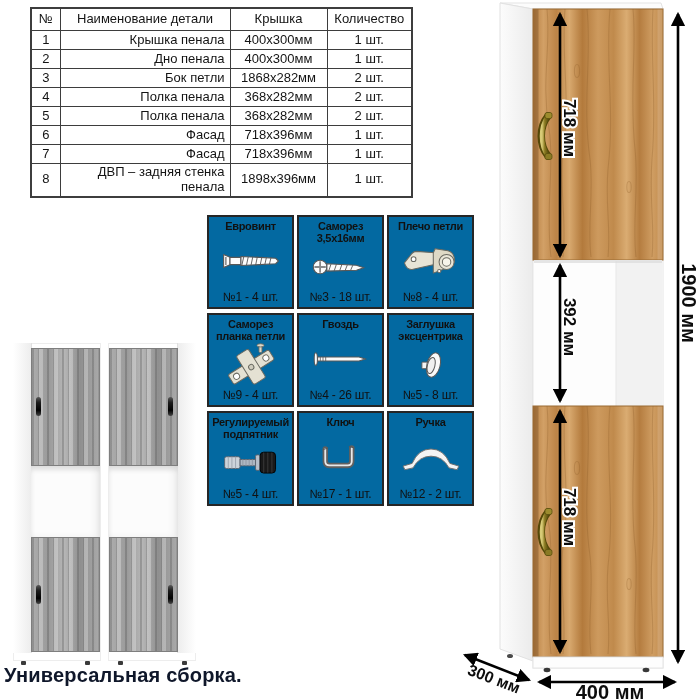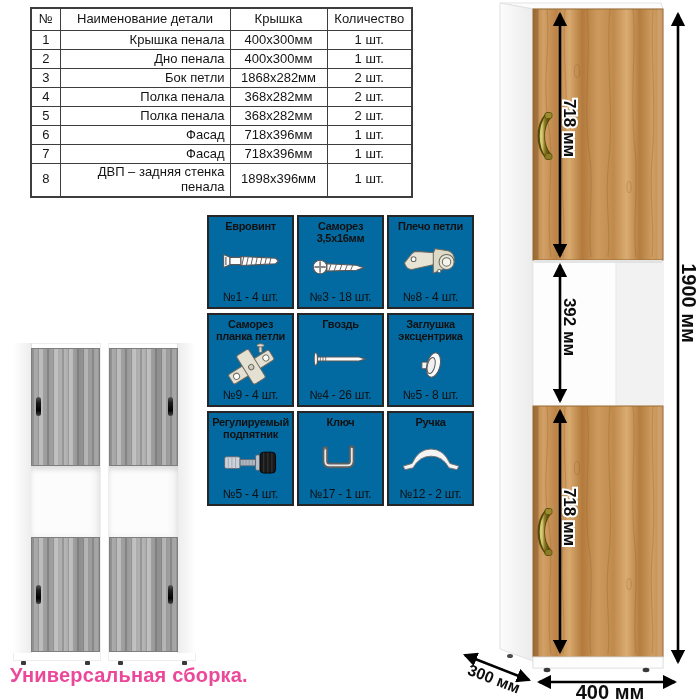--- a/index.html
+++ b/index.html
@@ -42,22 +42,22 @@
   .gdoor.top{top:5px;height:118px;} .gdoor.bot{top:194px;height:115px;}
   .niche{position:absolute;top:123px;height:71px;width:69px;background:#fcfcfc;
     box-shadow:inset 0 4px 5px rgba(0,0,0,.10), inset -5px 0 7px rgba(0,0,0,.05);}
   .cab.v-left .niche{left:18px;} .cab.v-right .niche{left:1px;}
   .ghandle{position:absolute;width:5px;height:19px;top:calc(50% - 10px);border-radius:3px;
     background:linear-gradient(180deg,#5a5a5a,#1b1b1b 30%,#000 70%,#464646);}
   .cab.v-left .ghandle{left:4px;} .cab.v-right .ghandle{right:4px;}
   .foot{position:absolute;bottom:-4px;width:5px;height:4px;background:#3a3a3a;border-radius:1px;}
 
   
-  #caption{position:absolute;left:10px;top:664px;font-size:20px;font-weight:700;
-    color:#ec4899;letter-spacing:.2px;}
+  #caption{position:absolute;left:4px;top:664px;font-size:20px;font-weight:700;
+    color:#0f172a;letter-spacing:.2px;}
 
   
   #main-cabinet{position:absolute;left:450px;top:0;}
 </style>
 </head>
 <body>
 
 <div id="sheet">
 
   <table id="parts-table">

